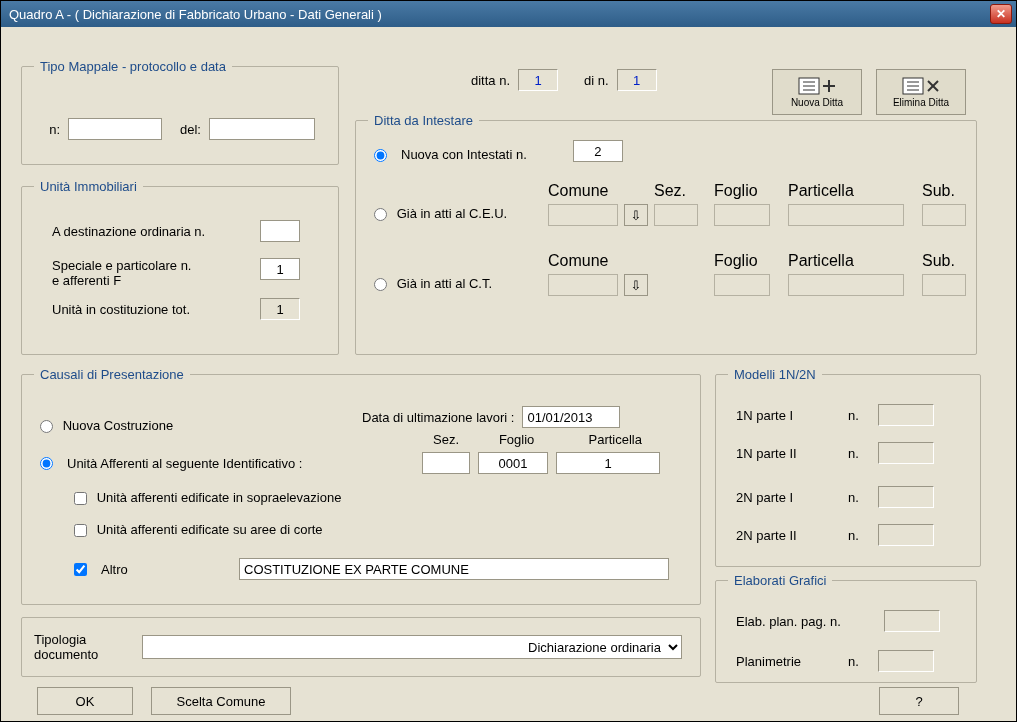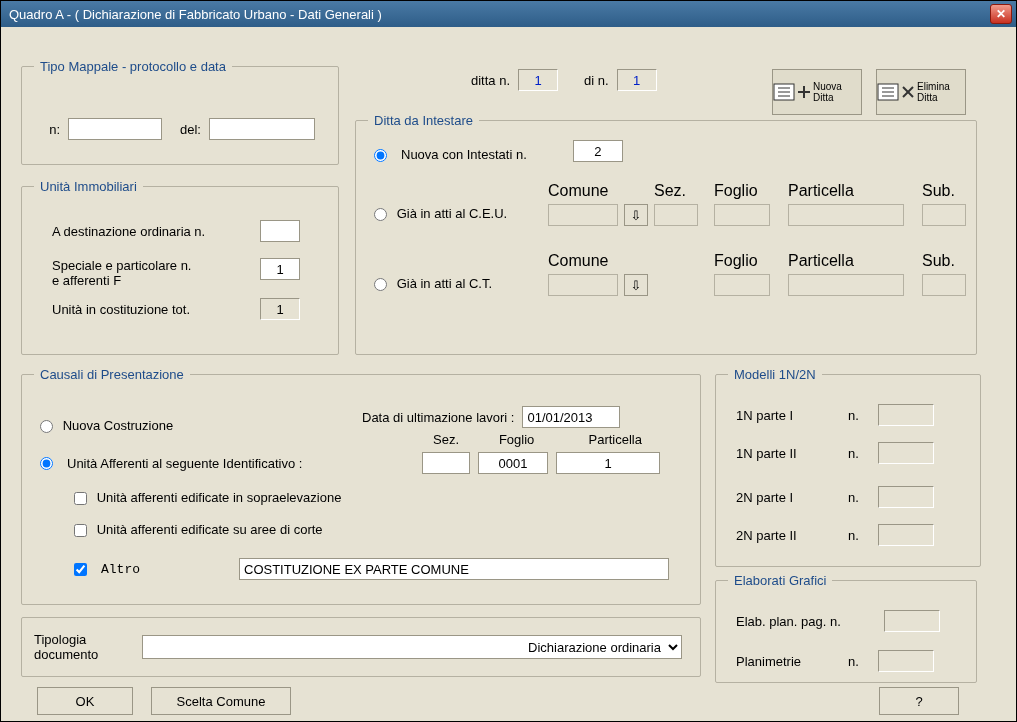--- a/index.html
+++ b/index.html
@@ -94,21 +94,21 @@
   cursor: pointer;
   font-size: 13px;
   font-family: inherit;
 }
 
 .top-buttons { position: absolute; top: 42px; right: 50px; display: flex; gap: 14px; }
 .icon-btn {
   width: 90px; height: 46px;
   background: #E0DCCB;
   border: 1px solid #9A9686;
-  display: flex; flex-direction: row; align-items: center; justify-content: center;
+  display: flex; flex-direction: column; align-items: center; justify-content: center;
   cursor: pointer;
   font-size: 10px;
   gap: 2px;
 }
 .icon-row { display: flex; gap: 2px; align-items: center; }
 
 .radio, .checkbox {
   width: 13px; height: 13px;
   vertical-align: middle;
   margin-right: 6px;
@@ -299,21 +299,21 @@
       <div style="position:absolute; left:52px; top:108px;">
         <input type="checkbox" class="checkbox" style="">
         <span class="lbl">Unità afferenti edificate in sopraelevazione</span>
       </div>
       <div style="position:absolute; left:52px; top:140px;">
         <input type="checkbox" class="checkbox" style="">
         <span class="lbl">Unità afferenti edificate su aree di corte</span>
       </div>
       <div style="position:absolute; left:52px; top:176px;" class="row">
         <input type="checkbox" class="checkbox" checked="" style="">
-        <span class="lbl" style="width:130px;font-family:Liberation Mono, monospace;">Altro</span>
+        <span class="lbl" style="width:130px;">Altro</span>
         <input class="text" style="width: 430px;" value="COSTITUZIONE EX PARTE COMUNE">
       </div>
     </fieldset>
 
     <fieldset style="left:714px; top:340px; width:266px; height:200px;">
       <legend>Modelli 1N/2N</legend>
       <div class="row" style="margin-top:10px; margin-left:8px;">
         <span class="lbl" style="width:104px;">1N parte I</span>
         <span class="lbl" style="width:22px;">n.</span>
         <input class="text sunken" style="width: 56px;" readonly="">

